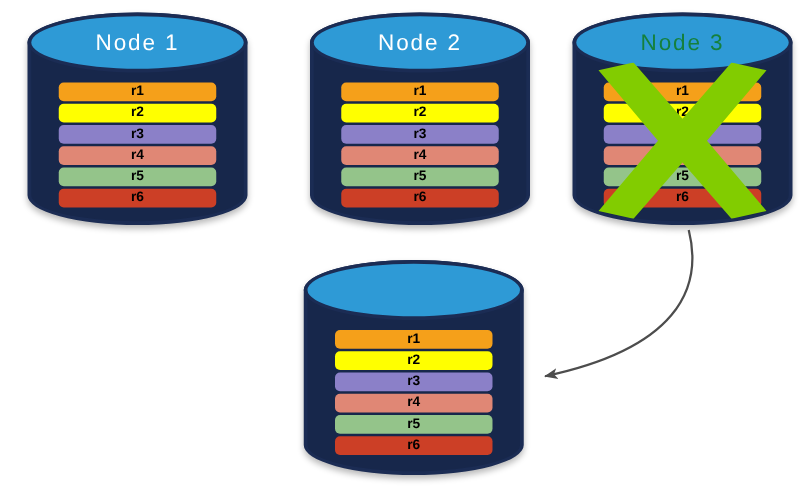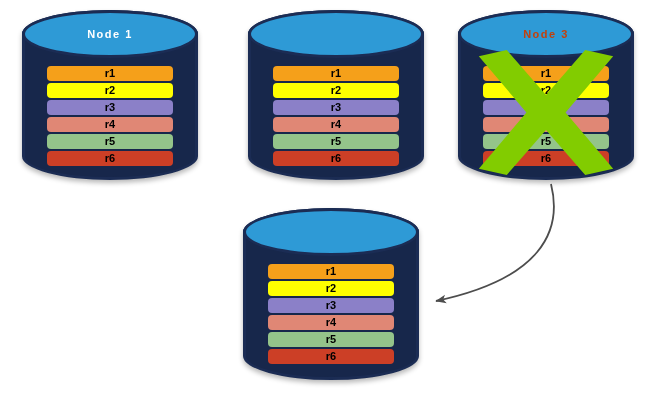--- a/index.html
+++ b/index.html
@@ -49,22 +49,22 @@
   .node-title {
     position: absolute;
     left: 0;
     top: 0;
     width: 100%;
     height: 48px;
     display: flex;
     align-items: center;
     justify-content: center;
     color: #ffffff;
-    font-size: 11px;
-    font-weight: bold;
+    font-size: 18px;
+    font-weight: normal;
     letter-spacing: 1.5px;
     white-space: nowrap;
     pointer-events: none;
   }
 
   
   .rows {
     position: absolute;
     left: 14%;
     right: 14%;
@@ -124,33 +124,34 @@
         <div class="node-body" style="background: rgb(23, 39, 75); border-color: rgb(27, 44, 84);"></div>
         <div class="rows">
           <div class="row" style="background: rgb(245, 160, 26);">r1</div>
           <div class="row" style="background: rgb(255, 255, 0);">r2</div>
           <div class="row" style="background: rgb(139, 128, 200);">r3</div>
           <div class="row" style="background: rgb(224, 135, 117);">r4</div>
           <div class="row" style="background: rgb(148, 196, 138);">r5</div>
           <div class="row" style="background: rgb(204, 63, 38);">r6</div>
         </div>
         <div class="node-top" style="background: rgb(46, 154, 214); border-color: rgb(27, 44, 84);"></div>
+        <div class="node-title" style="color: rgb(255, 255, 255);">Node 2</div>
       </div>
       <div class="node" style="left: 458px; top: 10px; width: 176px; height: 170px;">
         <div class="node-body" style="background: rgb(23, 39, 75); border-color: rgb(27, 44, 84);"></div>
         <div class="rows">
           <div class="row" style="background: rgb(245, 160, 26);">r1</div>
           <div class="row" style="background: rgb(255, 255, 0);">r2</div>
           <div class="row" style="background: rgb(139, 128, 200);">r3</div>
           <div class="row" style="background: rgb(224, 135, 117);">r4</div>
           <div class="row" style="background: rgb(148, 196, 138);">r5</div>
           <div class="row" style="background: rgb(204, 63, 38);">r6</div>
         </div>
         <div class="node-top" style="background: rgb(46, 154, 214); border-color: rgb(27, 44, 84);"></div>
-        <div class="node-title" style="color: #c2410c;">Node 3</div>
+        <div class="node-title" style="color: #15803d;">Node 3</div>
         <svg class="x-mark" viewBox="0 0 100 100" preserveAspectRatio="none" style="left: 18px; top: 40px; width: 140px; height: 125px;">
           <path d="M 2,5 L 22,0 L 50,36 L 78,0 L 98,5 L 64,50 L 98,95 L 78,100 L 50,64 L 22,100 L 2,95 L 36,50 Z" fill="#82cc00"></path>
         </svg>
       </div>
       <div class="node" style="left: 243px; top: 208px; width: 176px; height: 172px;">
         <div class="node-body" style="background: rgb(23, 39, 75); border-color: rgb(27, 44, 84);"></div>
         <div class="rows">
           <div class="row" style="background: rgb(245, 160, 26);">r1</div>
           <div class="row" style="background: rgb(255, 255, 0);">r2</div>
           <div class="row" style="background: rgb(139, 128, 200);">r3</div>

